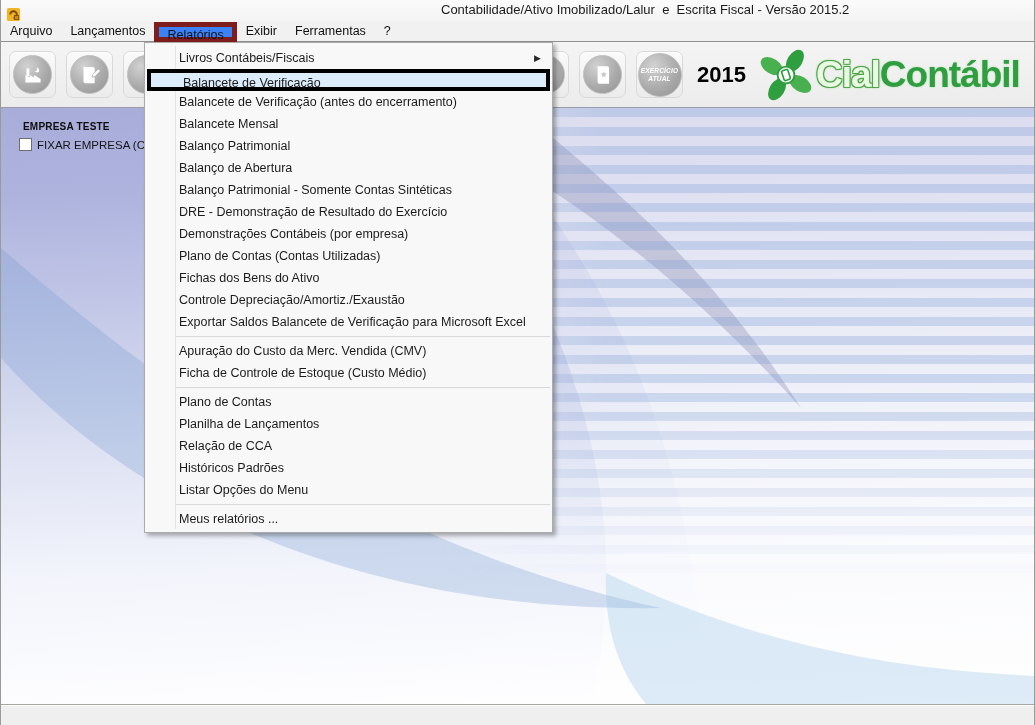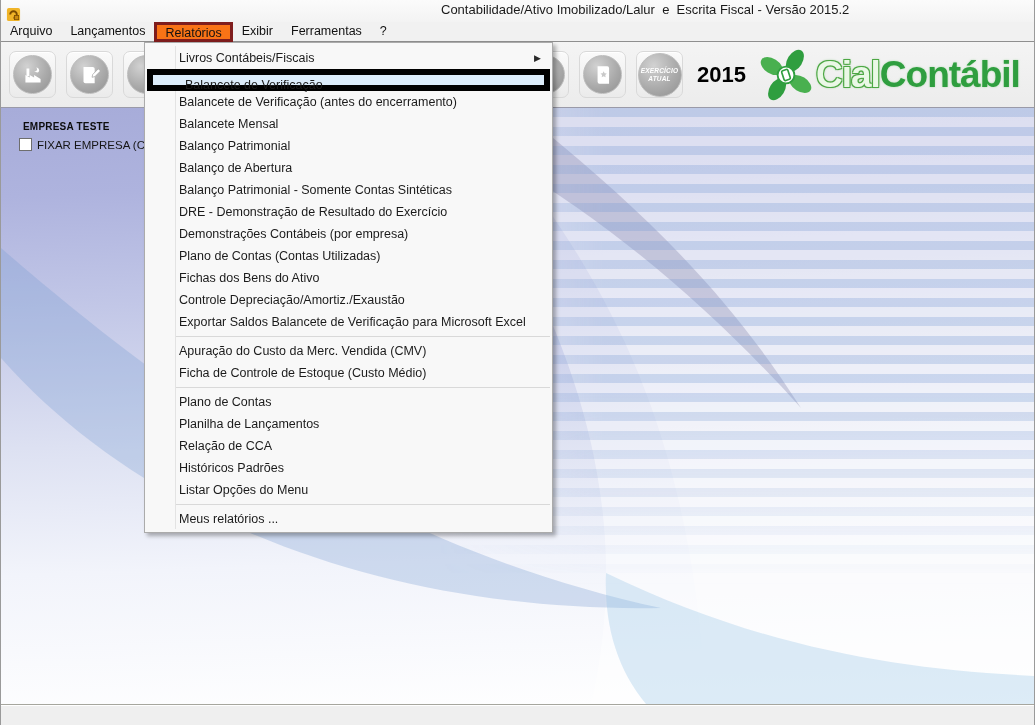--- a/index.html
+++ b/index.html
@@ -24,21 +24,21 @@
 
   
   .menubar {
     position:absolute; left:0; top:22px; width:100%; height:20px;
     background:#f1f1f1; display:flex; align-items:flex-start;
     border-bottom:1px solid #8f8f8f;
     font-size:12.5px; color:#111;
   }
   .menubar .mbi { padding:2px 9px 0 9px; height:20px; cursor:default; }
   .menubar .mbi.sel {
-    background:#f97316; border:3px solid #7f1d1d; padding:1px 8px 4px 8px;
+    background:#3b82f6; border:5px solid #7f1d1d; padding:1px 8px 4px 8px;
   }
 
   
   .toolbar {
     position:absolute; left:0; top:42px; width:100%; height:66px;
     background:linear-gradient(#f4f4f4,#ececec);
     border-bottom:1px solid #9a9aa8;
     display:flex; align-items:center;
   }
   .tbtn {
@@ -102,21 +102,21 @@
     background:#f8f8f8; border:1px solid #ababab;
     box-shadow:3px 3px 4px rgba(0,0,0,.30);
     padding:4px 0 0 0; z-index:60; font-size:12.5px; color:#1b1b1b;
   }
   .gutterline { position:absolute; left:30px; top:3px; bottom:3px; width:1px; background:#e3e3e3; }
   .mi {
     position:relative; height:22px; line-height:22px;
     padding-left:32px; margin:0 2px; white-space:nowrap; cursor:default;
   }
   .mi.hl {
-    background:#dcecfa; border:6px solid #000000; line-height:20px;
+    background:#dcecfa; border:4px solid #000000; line-height:20px;
   }
   .subarrow {
     position:absolute; right:9px; top:0; font-size:9px; line-height:22px; color:#2a2a2a;
   }
   .msep { height:1px; background:#d9d9d9; margin:3px 2px 3px 31px; }
 
   
   .statusbar {
     position:absolute; left:0; bottom:0; width:100%; height:21px;
     background:#efefef; border-top:1px solid #a6a69e;

